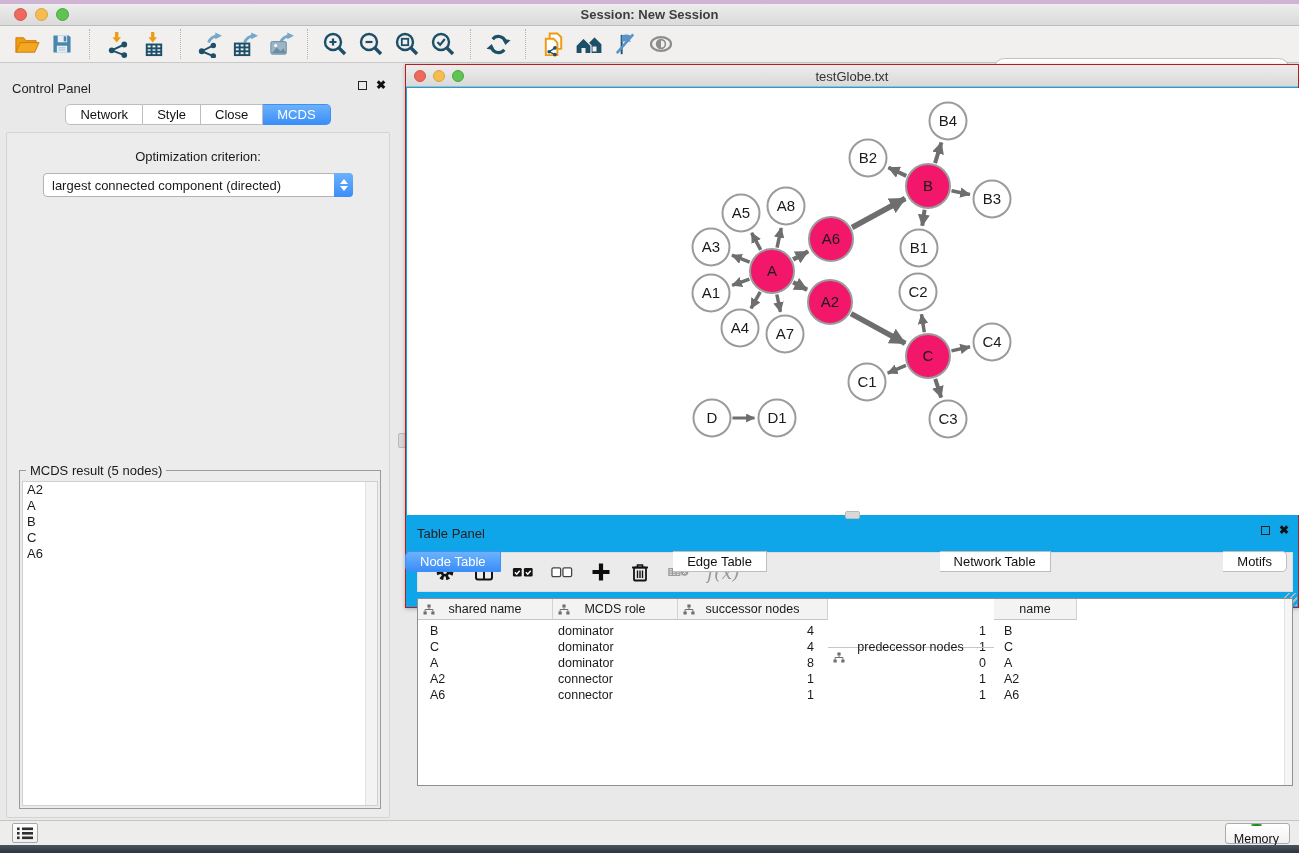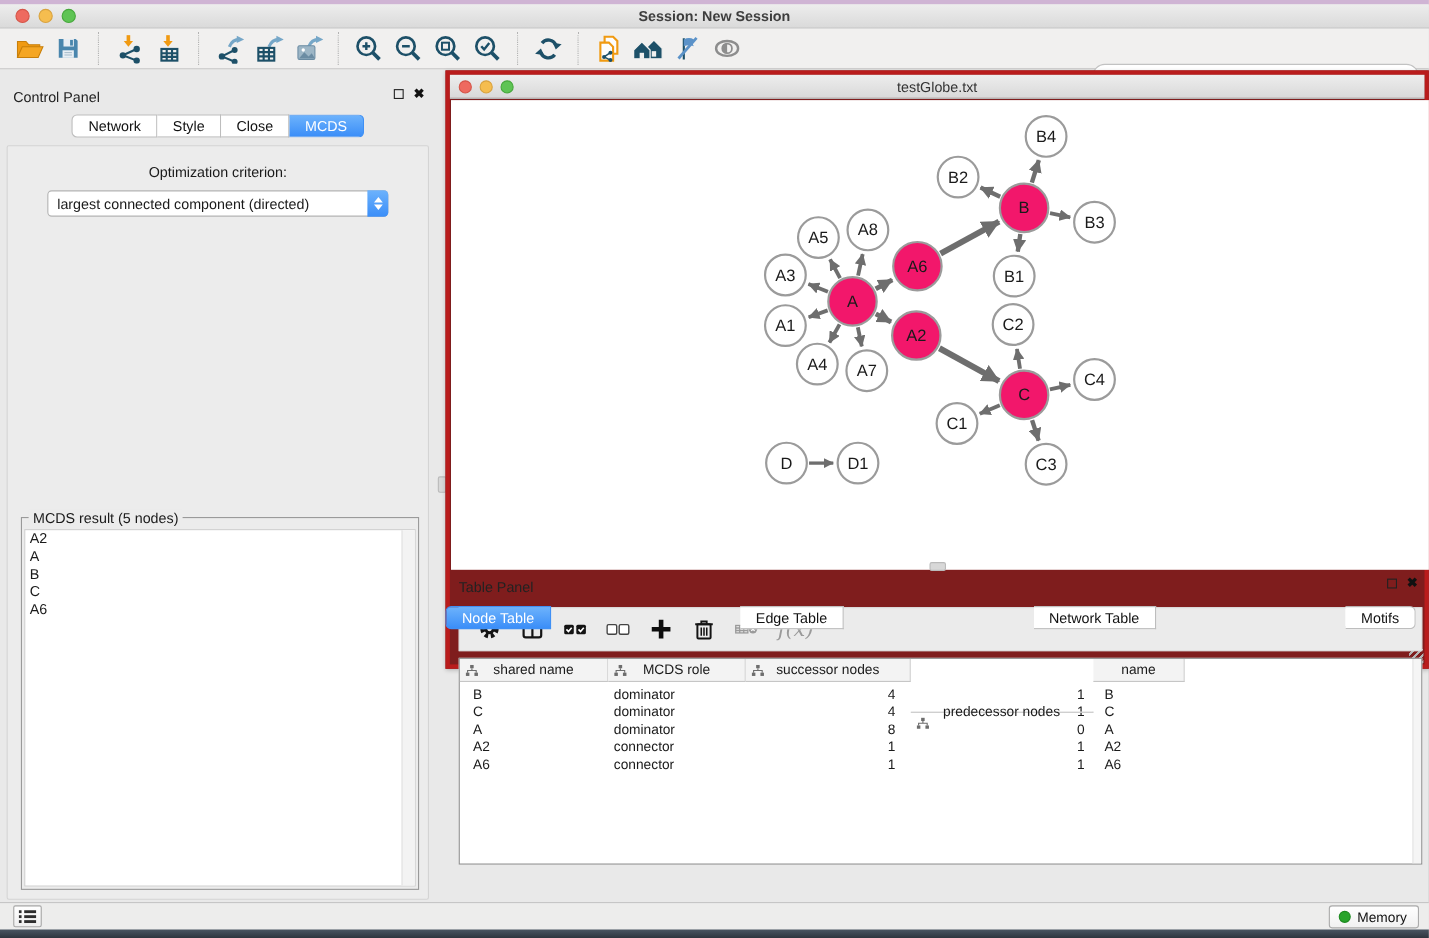--- a/index.html
+++ b/index.html
@@ -61,22 +61,22 @@
   .result-scroll { position:absolute; right:3px; top:11px; bottom:3px; width:12px; background:#f3f3f3;
                    border-left:1px solid #e2e2e2; }
 
   
   .grip-v { position:absolute; left:398px; top:433px; width:8px; height:15px; background:#d8d8d8;
             border:1px solid #bababa; border-radius:2px; }
   .grip-h { position:absolute; left:845px; top:511px; width:15px; height:8px; background:#d8d8d8;
             border:1px solid #bababa; border-radius:2px; z-index:4; }
 
   
-  .net-window { position:absolute; left:405px; top:64px; width:894px; height:544px; background:#7f1d1d;
-                border:4px solid #b91c1c; box-shadow:0 1px 4px rgba(0,0,0,.25); }
+  .net-window { position:absolute; left:405px; top:64px; width:894px; height:544px; background:#0ea5e9;
+                border:1px solid #b91c1c; box-shadow:0 1px 4px rgba(0,0,0,.25); }
   .net-titlebar { position:absolute; top:0; left:0; right:0; height:22px;
                   background:linear-gradient(#ededed,#d9d9d9); border-bottom:1px solid #b4b4b4; }
   .net-tl { position:absolute; left:8px; top:5px; display:flex; gap:7px; }
   .net-tl .tl-dot { width:12px; height:12px; }
   .net-title { position:absolute; left:0; right:0; top:4px; text-align:center; font-size:13px; color:#333; }
   .net-canvas { position:absolute; top:23px; left:1px; width:892px; height:427px; background:#fff; }
   .resize-grip { position:absolute; right:1px; bottom:1px; width:13px; height:13px;
     background:repeating-linear-gradient(135deg, transparent 0 3px, #b5b5b5 3px 4.5px); }
 
   
@@ -102,21 +102,21 @@
                border-left:1px solid #e3e3e3; }
   .tp-tabs { position:absolute; bottom:7px; left:0; right:12px; display:flex; justify-content:space-between; }
 
   
   .status-bar { position:absolute; left:0; right:0; bottom:8px; height:25px; background:#ededec;
                 border-top:1px solid #c6c6c6; }
   .list-btn { position:absolute; left:12px; top:2px; width:26px; height:20px; background:linear-gradient(#fff,#efefef);
               border:1px solid #a8a8a8; border-radius:2px; display:flex; align-items:center; justify-content:center; }
   .memory-btn { position:absolute; right:9px; top:2px; height:21px; padding:0 10px 0 8px;
                 background:linear-gradient(#fff,#f1f1f1); border:1px solid #ababab; border-radius:3px;
-                display:flex; align-items:center; gap:6px; font-size:12.5px; color:#111; }
+                display:flex; align-items:center; gap:6px; font-size:12.5px; color:#111;flex-direction:column; }
   .mem-dot { width:11px; height:11px; border-radius:50%; background:#28a42b; border:1px solid #1d8a20; }
   .strip-bottom { position:absolute; left:0; right:0; bottom:0; height:8px;
                   background:linear-gradient(#4a5562,#2c343d); }
 </style>
 </head>
 <body>
 
 <div class="screen">
   <div class="strip-top"></div>
 

